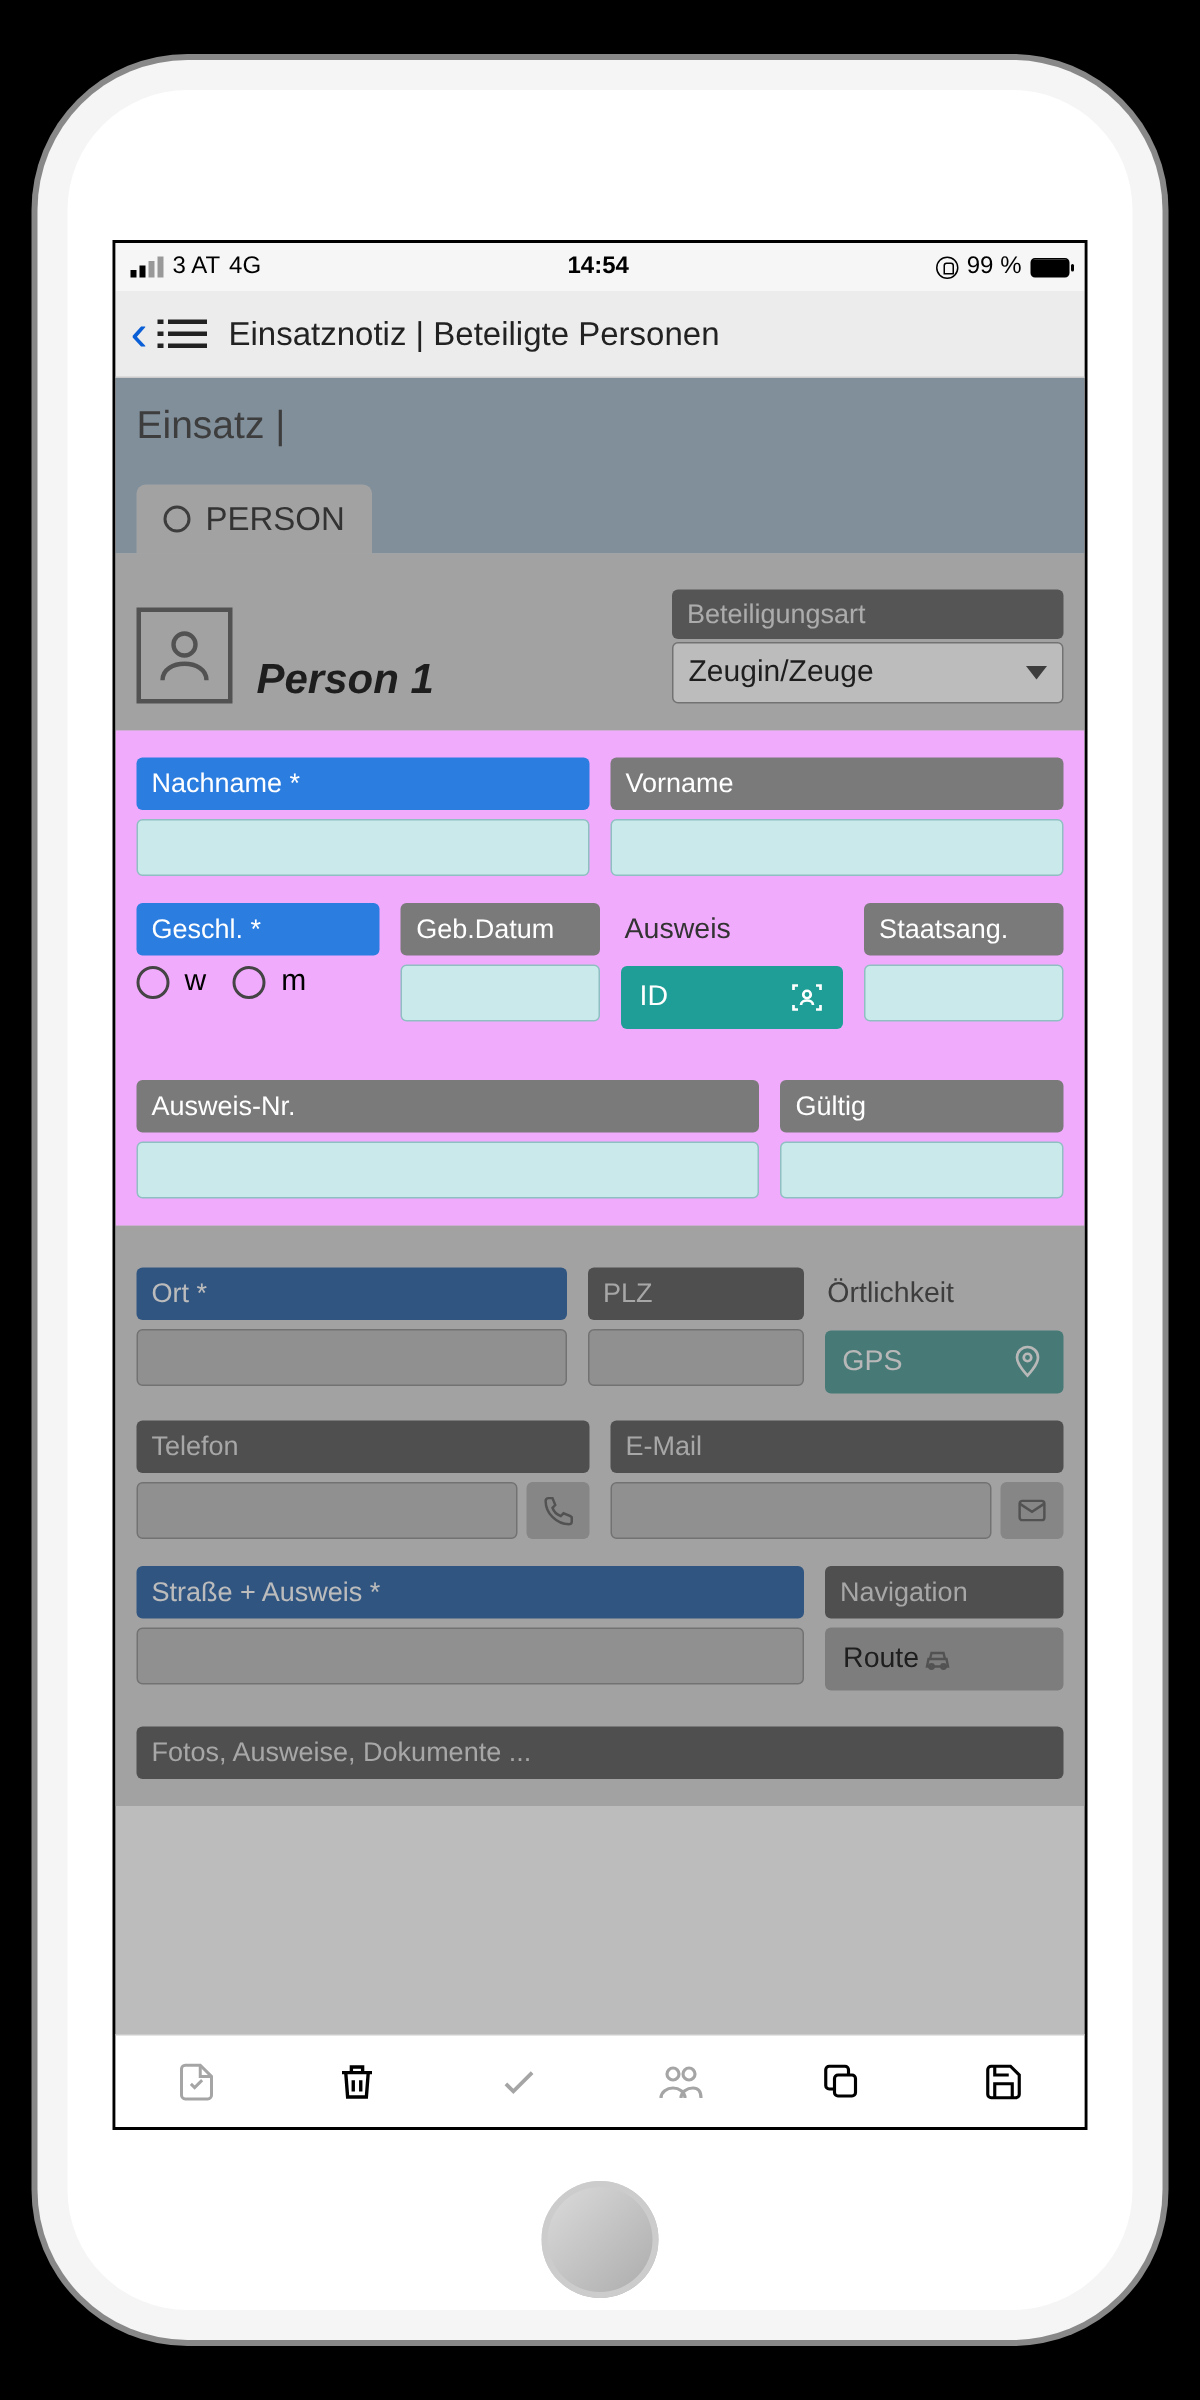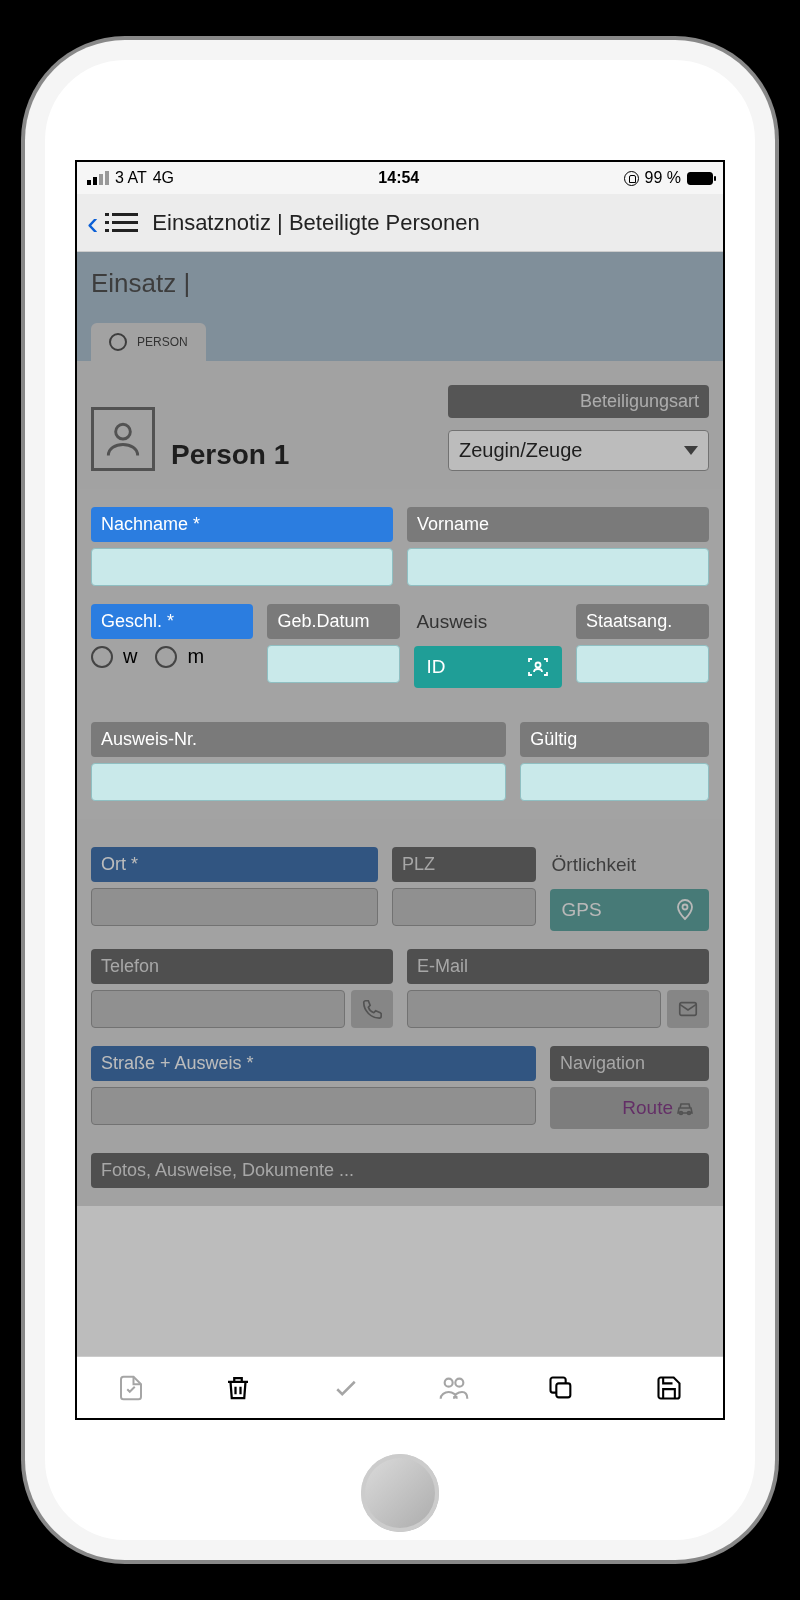--- a/index.html
+++ b/index.html
@@ -90,37 +90,37 @@
     background:#9fb6c9;
     padding: 16px 14px 0 14px;
   }
   .einsatz-band .title { font-size:26px; color:#333; }
   .tab-row { margin-top:24px; display:flex; }
   .tab {
     background:#d6d6d6;
     border-radius:6px 6px 0 0;
     padding:10px 18px;
     display:flex; align-items:center; gap:10px;
-    font-size:12px; color:#222;
+    font-size:22px; color:#222;
   }
   .tab .circle { width:18px; height:18px; border:2px solid #333; border-radius:50%; }
 
   
   .person-header {
     background:#d6d6d6;
     padding: 24px 14px 18px 14px;
     display:flex; align-items:flex-end; gap:16px;
   }
   .avatar {
     width:64px; height:64px; border:3px solid #555;
     display:flex; align-items:center; justify-content:center;
   }
   .avatar svg { width:44px; height:44px; }
-  .person-title { font-size:28px; font-weight:700; flex:1; }
-  .role-box { flex:1; display:flex; flex-direction:column; gap:12px;text-align:right; }
+  .person-title { font-size:28px; font-weight:700; flex:1;font-style:italic; }
+  .role-box { flex:1; display:flex; flex-direction:column; gap:2px; }
   .label-dark { background:#5a5a5a; color:#e5e5e5; padding:6px 10px; border-radius:4px; font-size:18px; }
   .dropdown {
     background:#fff; border:1px solid #888; border-radius:4px;
     padding:8px 10px; font-size:20px;
     display:flex; justify-content:space-between; align-items:center;
   }
   .dropdown .caret { width:0;height:0;border-left:7px solid transparent;border-right:7px solid transparent;border-top:9px solid #333; }
 
   
   .form-section {
@@ -146,33 +146,33 @@
   .teal-btn {
     background:#1f9e97; color:#fff; border-radius:4px;
     height:42px; display:flex; align-items:center; justify-content:space-between;
     padding:0 12px; font-size:19px;
   }
   .teal-btn.muted { background:#2a8a84; opacity:.85; }
   .small-icon-right { width:24px; height:24px; }
   .input-with-btn { display:flex; gap:6px; }
   .input-with-btn .inp { flex:1; }
   .input-with-btn .side-btn { width:42px; height:38px; background:#a8a8a8; border-radius:4px; display:flex;align-items:center;justify-content:center; }
-  .route-btn { background:#9a9a9a; color:#701a75; border-radius:4px; height:42px; display:flex; align-items:center; justify-content:flex-end; padding:0 12px; font-size:19px; }
+  .route-btn { background:#9a9a9a; color:#000000; border-radius:4px; height:42px; display:flex; align-items:center; justify-content:flex-start; padding:0 12px; font-size:19px; }
 
   
   .toolbar {
     height:62px; background:#fff; border-top:1px solid #ccc;
     display:flex; justify-content:space-around; align-items:center;
     position:relative; z-index:10;
   }
   .toolbar .tb-btn { width:36px; height:36px; display:flex; align-items:center; justify-content:center; }
   .tb-btn.faded { opacity:.35; }
 
   
-  .highlight-zone { position:relative; z-index:10; background:#a3a3a3; }
+  .highlight-zone { position:relative; z-index:10; background:#f0abfc; }
 </style>
 </head>
 <body>
 
 <div class="phone-frame">
   <div class="camera"></div>
   <div class="front-cam"></div>
   <div class="speaker"></div>
   <div class="phone-inner">
     <div class="screen">

